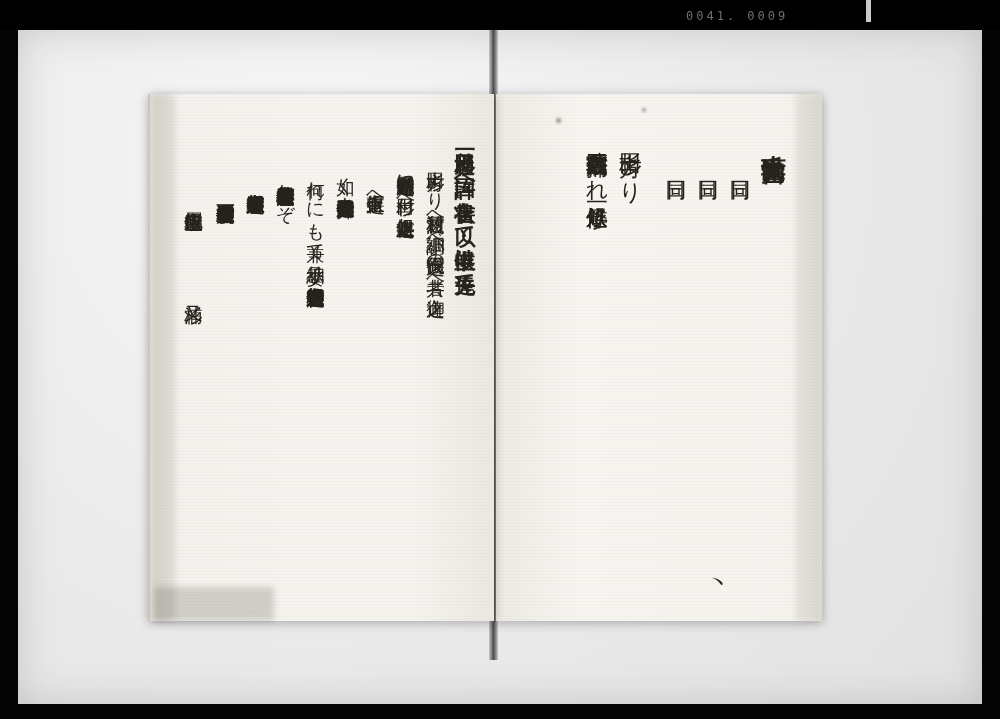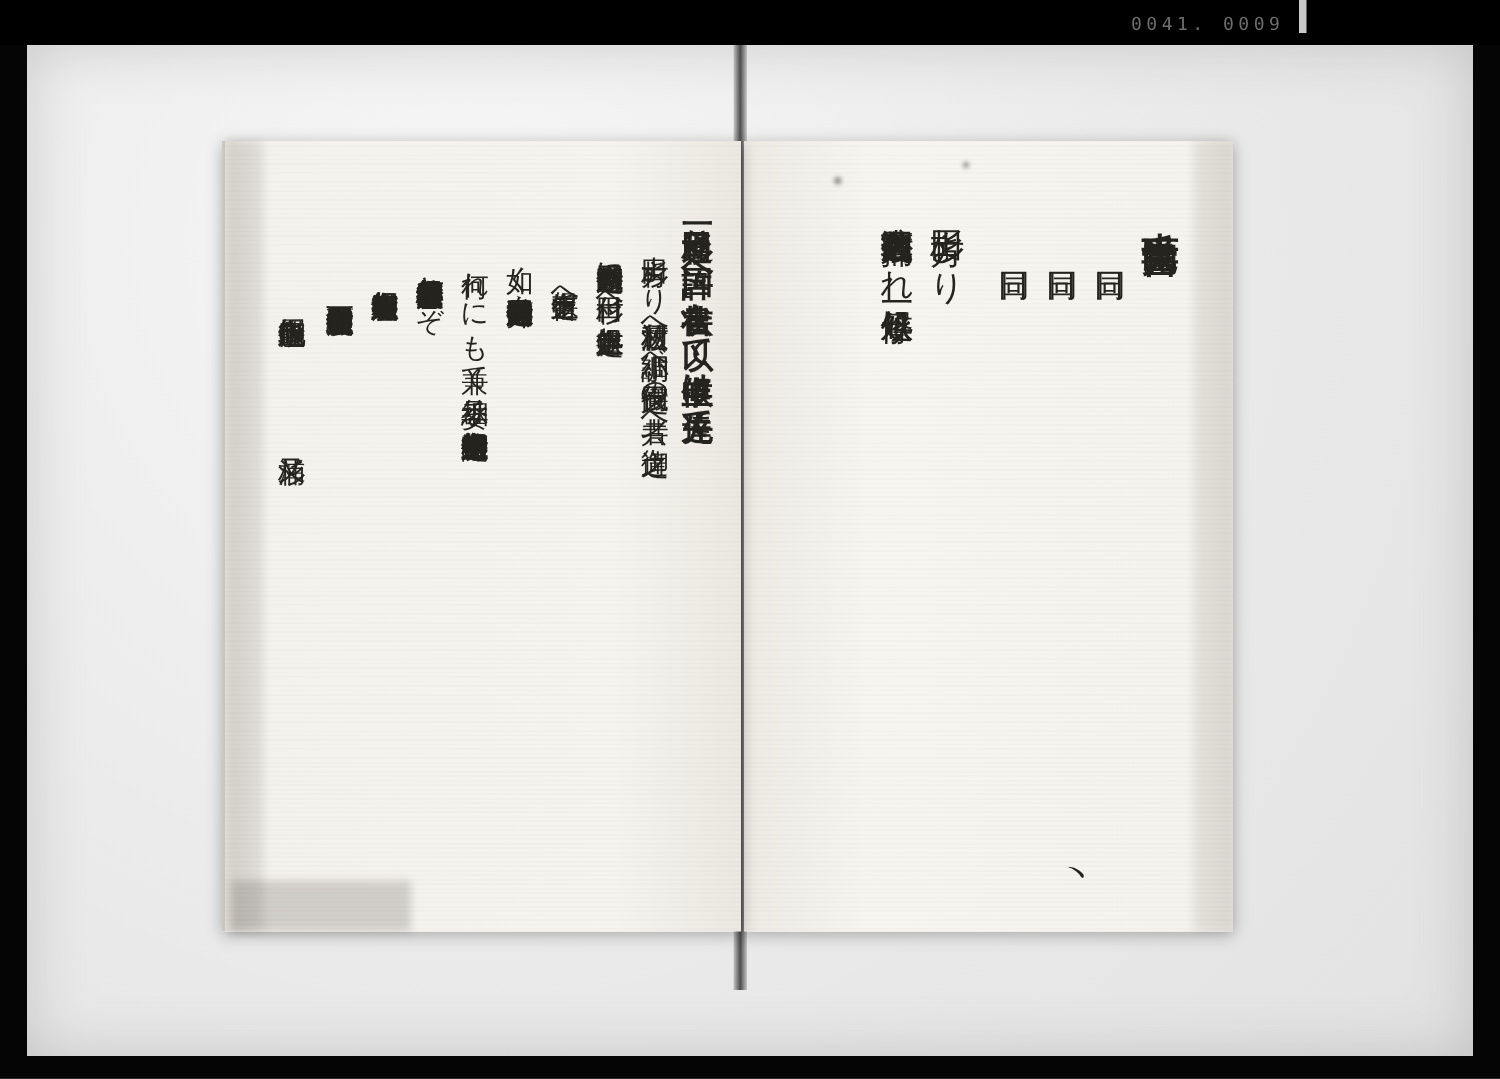--- a/index.html
+++ b/index.html
@@ -23,21 +23,21 @@
   
   .film-top {
     position: absolute;
     left: 0; top: 0;
     width: 1000px; height: 30px;
     background: #000;
   }
   .frame-code {
     position: absolute;
     top: 9px;
-    left: 754px;
+    left: 686px;
     font-family: "DejaVu Sans Mono", monospace;
     font-size: 12px;
     letter-spacing: 3px;
     color: #6e6e6e;
     white-space: nowrap;
   }
   .code-tick {
     position: absolute;
     top: 0px;
     left: 866px;

